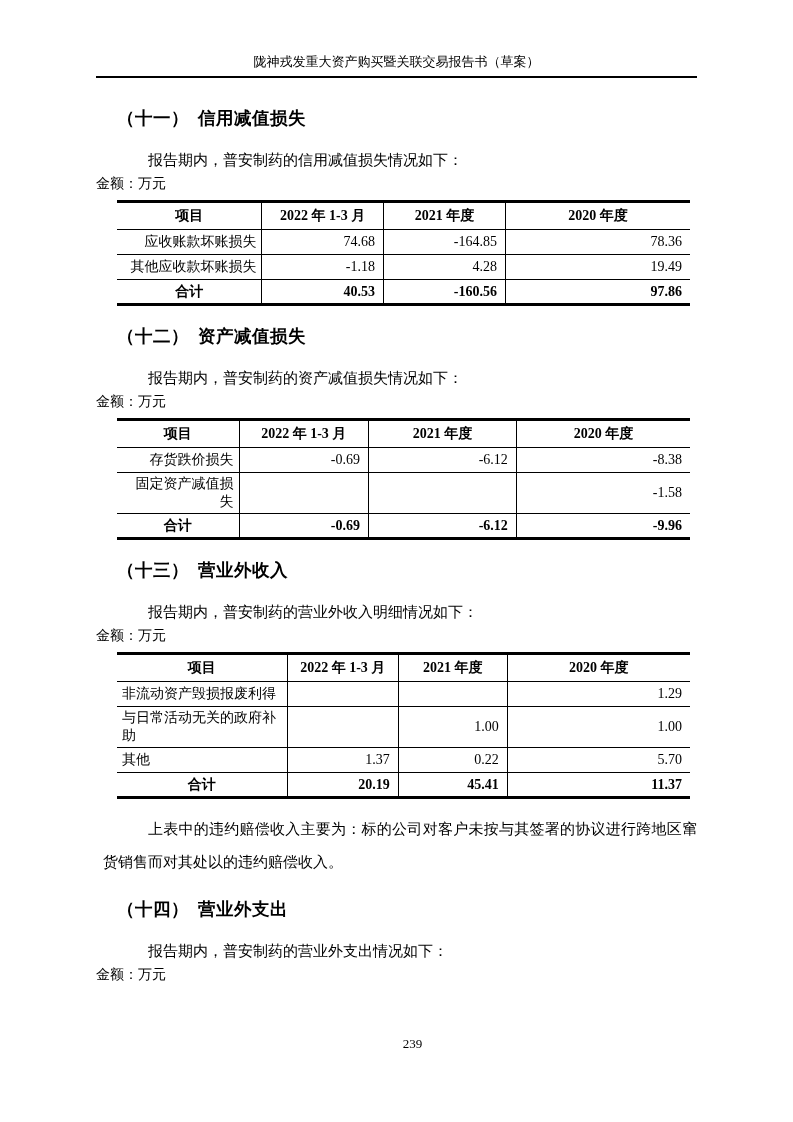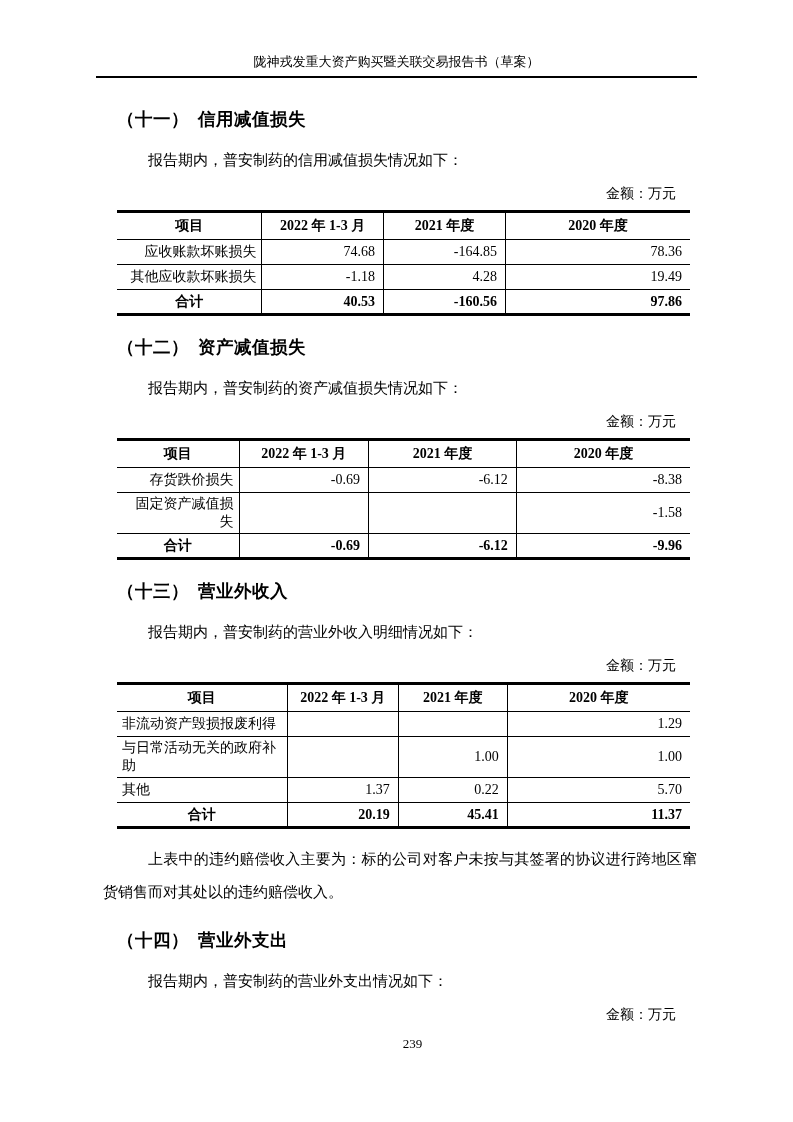--- a/index.html
+++ b/index.html
@@ -15,36 +15,35 @@
     overflow:hidden;
   }
   .doc-header {
     display:flex; justify-content:center; align-items:flex-end;
     font-size:13px; line-height:20px;
     padding-bottom:4px;
     border-bottom:2px solid #000;
   }
   .section-heading {
     margin:30px 0 0 21px;
-    font-family:Liberation Serif, serif;
+    font-family:Liberation Mono, monospace;
     font-weight:700;
     font-size:17.5px; line-height:23px;
     letter-spacing:0.5px;
   }
   .section-heading .sec-label { margin-right:9px; }
   .sh-after-table { margin-top:20px; }
   .intro {
     margin:19px 0 0 7px;
     font-size:15px; line-height:21px;
     text-indent:45px;
   }
   .unit-line {
-    margin-top:13px;
+    margin-top:3px;
     padding-right:21px;
-    text-align:right;
     font-size:14px; line-height:19px;
   }
   .data-table {
     width:573px;
     margin:7px 0 0 21px;
     border-collapse:collapse;
     table-layout:fixed;
     border-top:3px solid #000;
     border-bottom:3px solid #000;
     font-size:14px;

